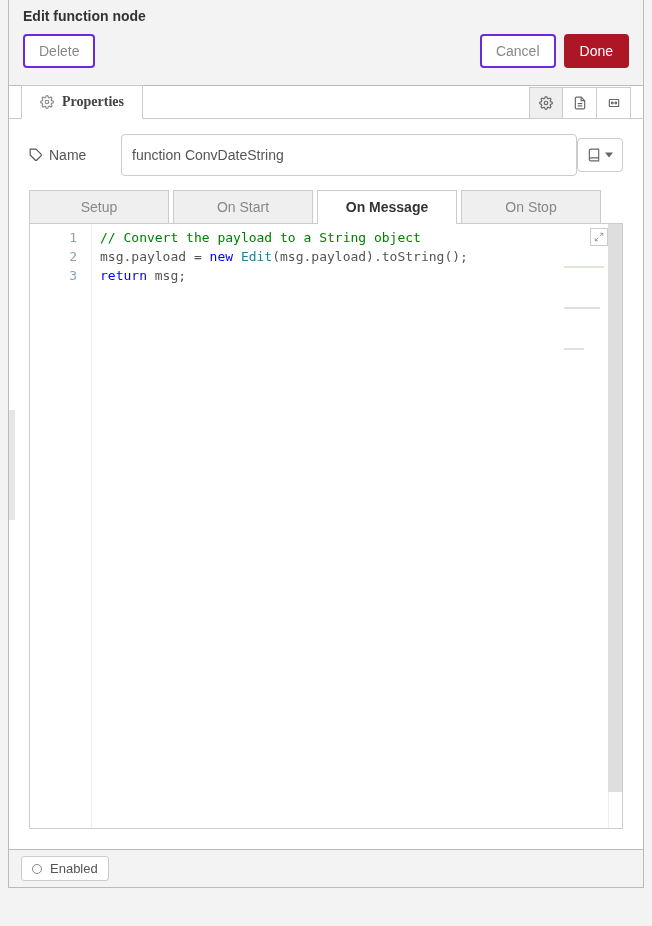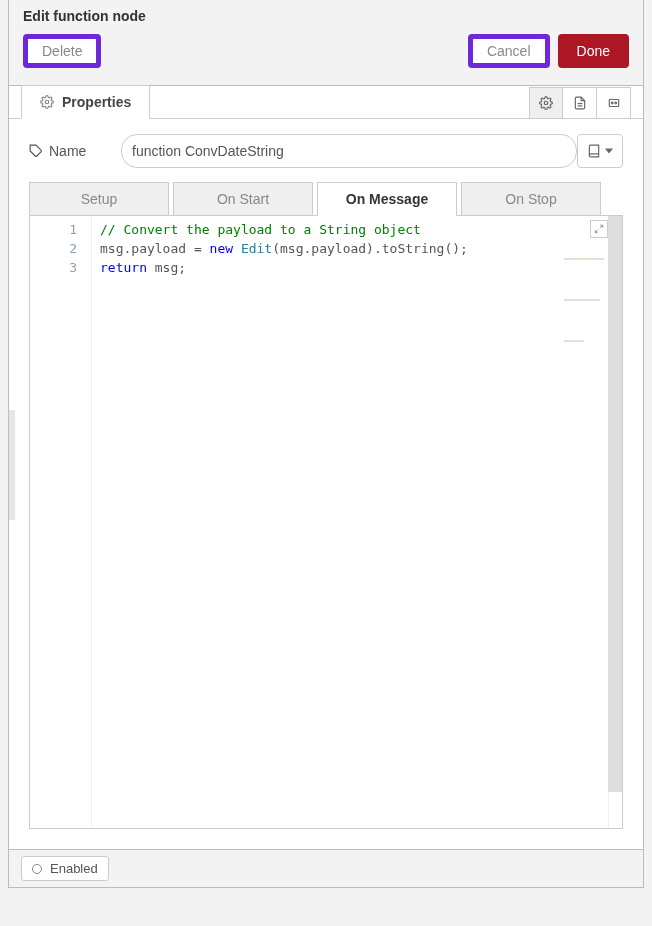--- a/index.html
+++ b/index.html
@@ -36,21 +36,21 @@
       color: #333;
       padding: 8px 2px 4px;
     }
     .panel-actions {
       display: flex;
       justify-content: space-between;
       align-items: center;
       padding: 6px 2px 8px;
     }
     .btn {
-      border: 5px solid #6d28d9;
+      border: 2px solid #6d28d9;
       background: #fff;
       border-radius: 4px;
       padding: 0 14px;
       height: 34px;
       font-size: 14px;
       cursor: pointer;
       color: #666;
       display: inline-flex;
       align-items: center;
       justify-content: center;
@@ -85,20 +85,21 @@
       padding: 8px 18px;
       font-weight: 700;
       font-size: 14px;
       color: #444;
       display: flex;
       align-items: center;
       gap: 8px;
       cursor: pointer;
       z-index: 2;
       position: relative;
+      font-family: Liberation Serif, serif;
     }
     .primary-tab .icon { color: #888; }
     .tab-icons {
       margin-left: auto;
       display: flex;
       z-index: 2;
       position: relative;
     }
     .tab-icon-btn {
       border: 1px solid #ccc;
@@ -129,22 +130,22 @@
       display: flex;
       align-items: center;
       gap: 6px;
       color: #555;
       font-size: 14px;
       width: 92px;
     }
     .name-input {
       flex: 1;
       border: 1px solid #ccc;
-      border-radius: 16px;
-      height: 34px;
+      border-radius: 4px;
+      height: 42px;
       padding: 0 10px;
       font-size: 14px;
       color: #555;
     }
     .lib-btn {
       border: 1px solid #ccc;
       background: #fff;
       border-radius: 4px;
       height: 34px;
       width: 46px;

